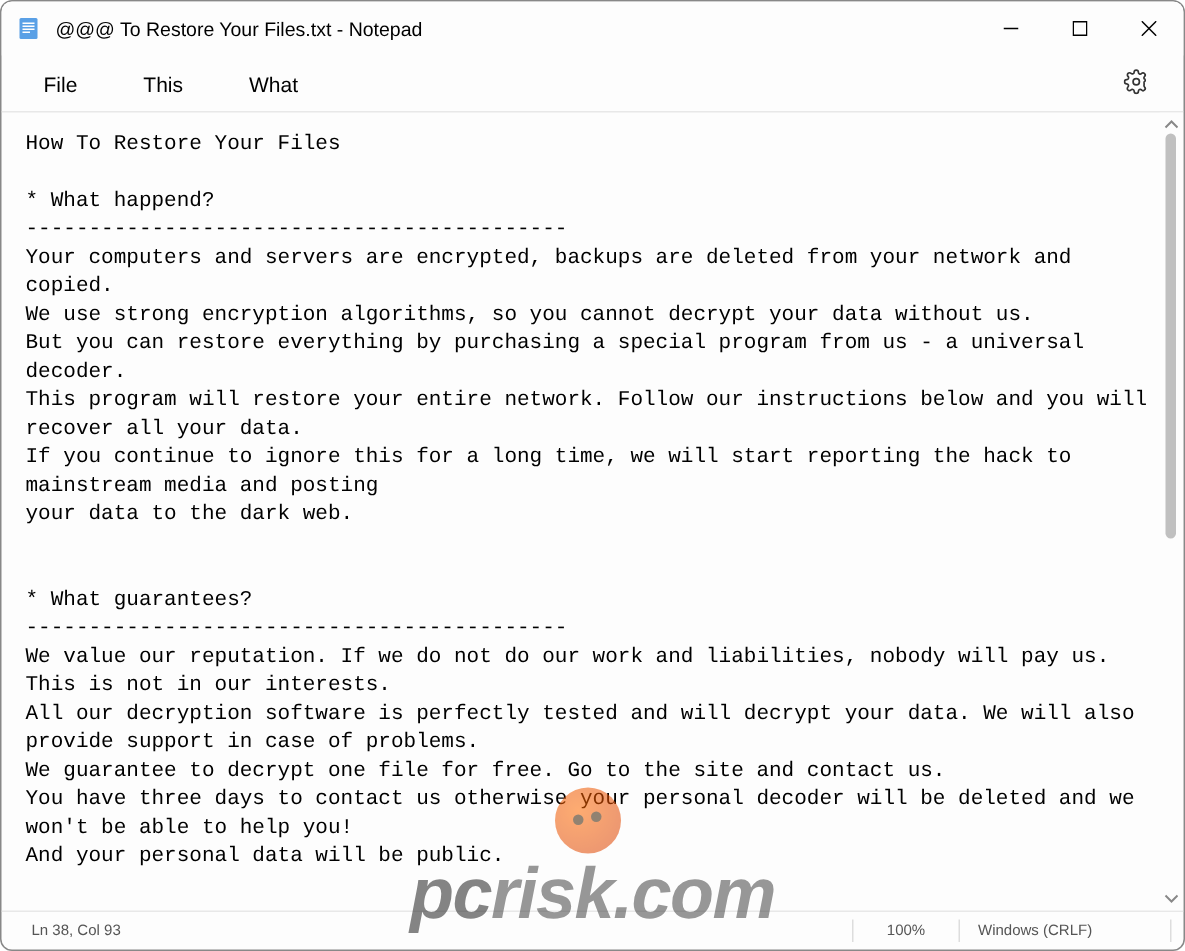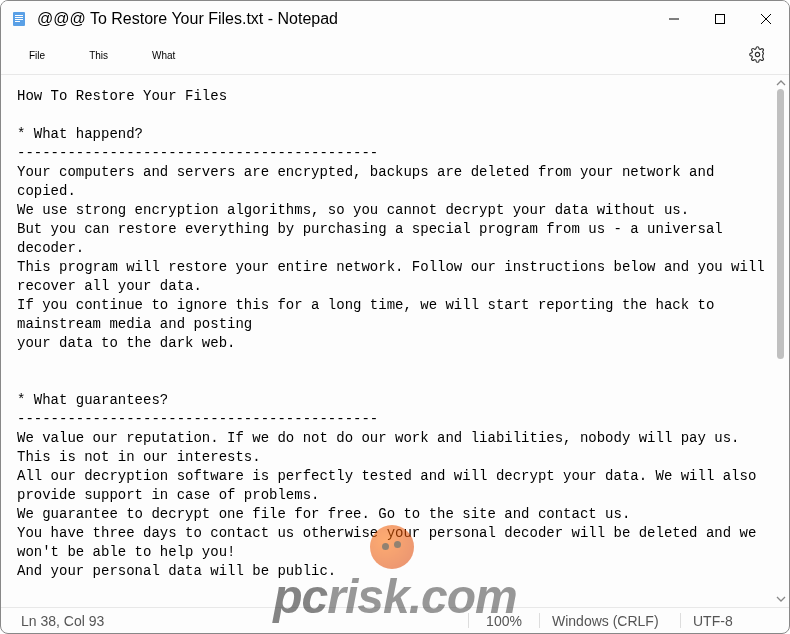--- a/index.html
+++ b/index.html
@@ -27,21 +27,21 @@
   align-items: center;
   background: #fdfdfd;
   padding-left: 10px;
 }
 .titlebar .app-icon {
   width: 16px;
   height: 16px;
   margin-right: 10px;
 }
 .titlebar .title {
-  font-size: 16px;
+  font-size: 13px;
   color: #000;
   flex: 0 0 auto;
 }
 .titlebar .spacer { flex: 1; }
 .win-btn {
   width: 46px;
   height: 36px;
   display: flex;
   align-items: center;
   justify-content: center;
@@ -52,21 +52,21 @@
 .win-btn svg { width: 10px; height: 10px; }
 .menubar {
   height: 38px;
   display: flex;
   align-items: center;
   padding: 0 16px;
   border-bottom: 1px solid #e8e8e8;
   gap: 20px;
 }
 .menu-item {
-  font-size: 10px;
+  font-size: 14px;
   padding: 6px 12px;
   color: #000;
   cursor: default;
 }
 .menubar .spacer { flex: 1; }
 .gear-btn {
   width: 32px;
   height: 32px;
   display: flex;
   align-items: center;
@@ -115,21 +115,21 @@
   background:#c0c0c0;
   border-radius:4px;
   top:0;
   height:270px;
 }
 .statusbar {
   height: 26px;
   border-top: 1px solid #e8e8e8;
   display: flex;
   align-items: center;
-  font-size: 14px;
+  font-size: 10px;
   color: #555;
   padding: 0 8px;
 }
 .statusbar .cell {
   padding: 0 12px;
   height: 100%;
   display:flex;
   align-items:center;
 }
 .statusbar .sep { width:1px; height:60%; background:#ddd; }
@@ -259,20 +259,19 @@
   </div>
 
   <div class="statusbar">
     <div class="cell" style="min-width:110px">Ln 38, Col 93</div>
     <div class="flex"></div>
     <div class="sep"></div>
     <div class="cell" style="min-width:70px;justify-content:center">100%</div>
     <div class="sep"></div>
     <div class="cell" style="min-width:140px">Windows (CRLF)</div>
     <div class="sep"></div>
-    <div class="cell" style="min-width:100px">UTF-8</div>
   </div>
 </div>
 
 <div class="watermark">
   <div class="logo-dot"></div>
   <div class="wm-text"><span class="dark">pc</span>risk.com</div>
 </div>
 
 </body></html>

